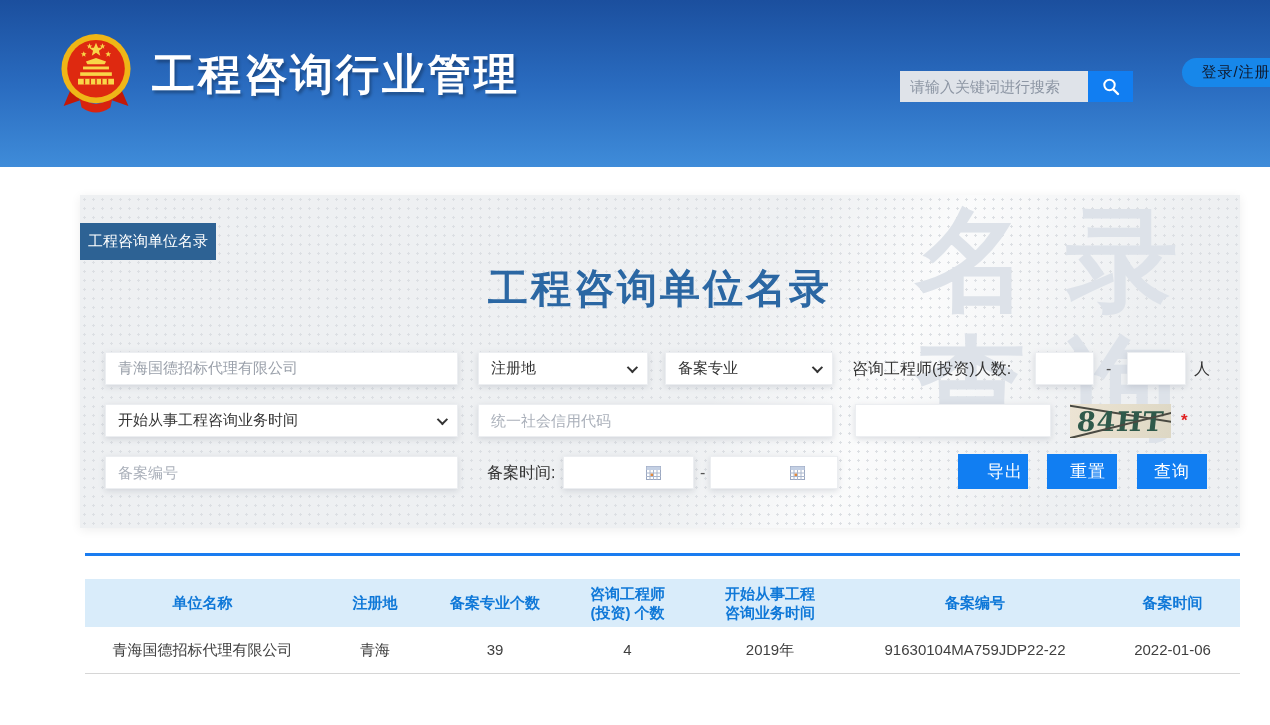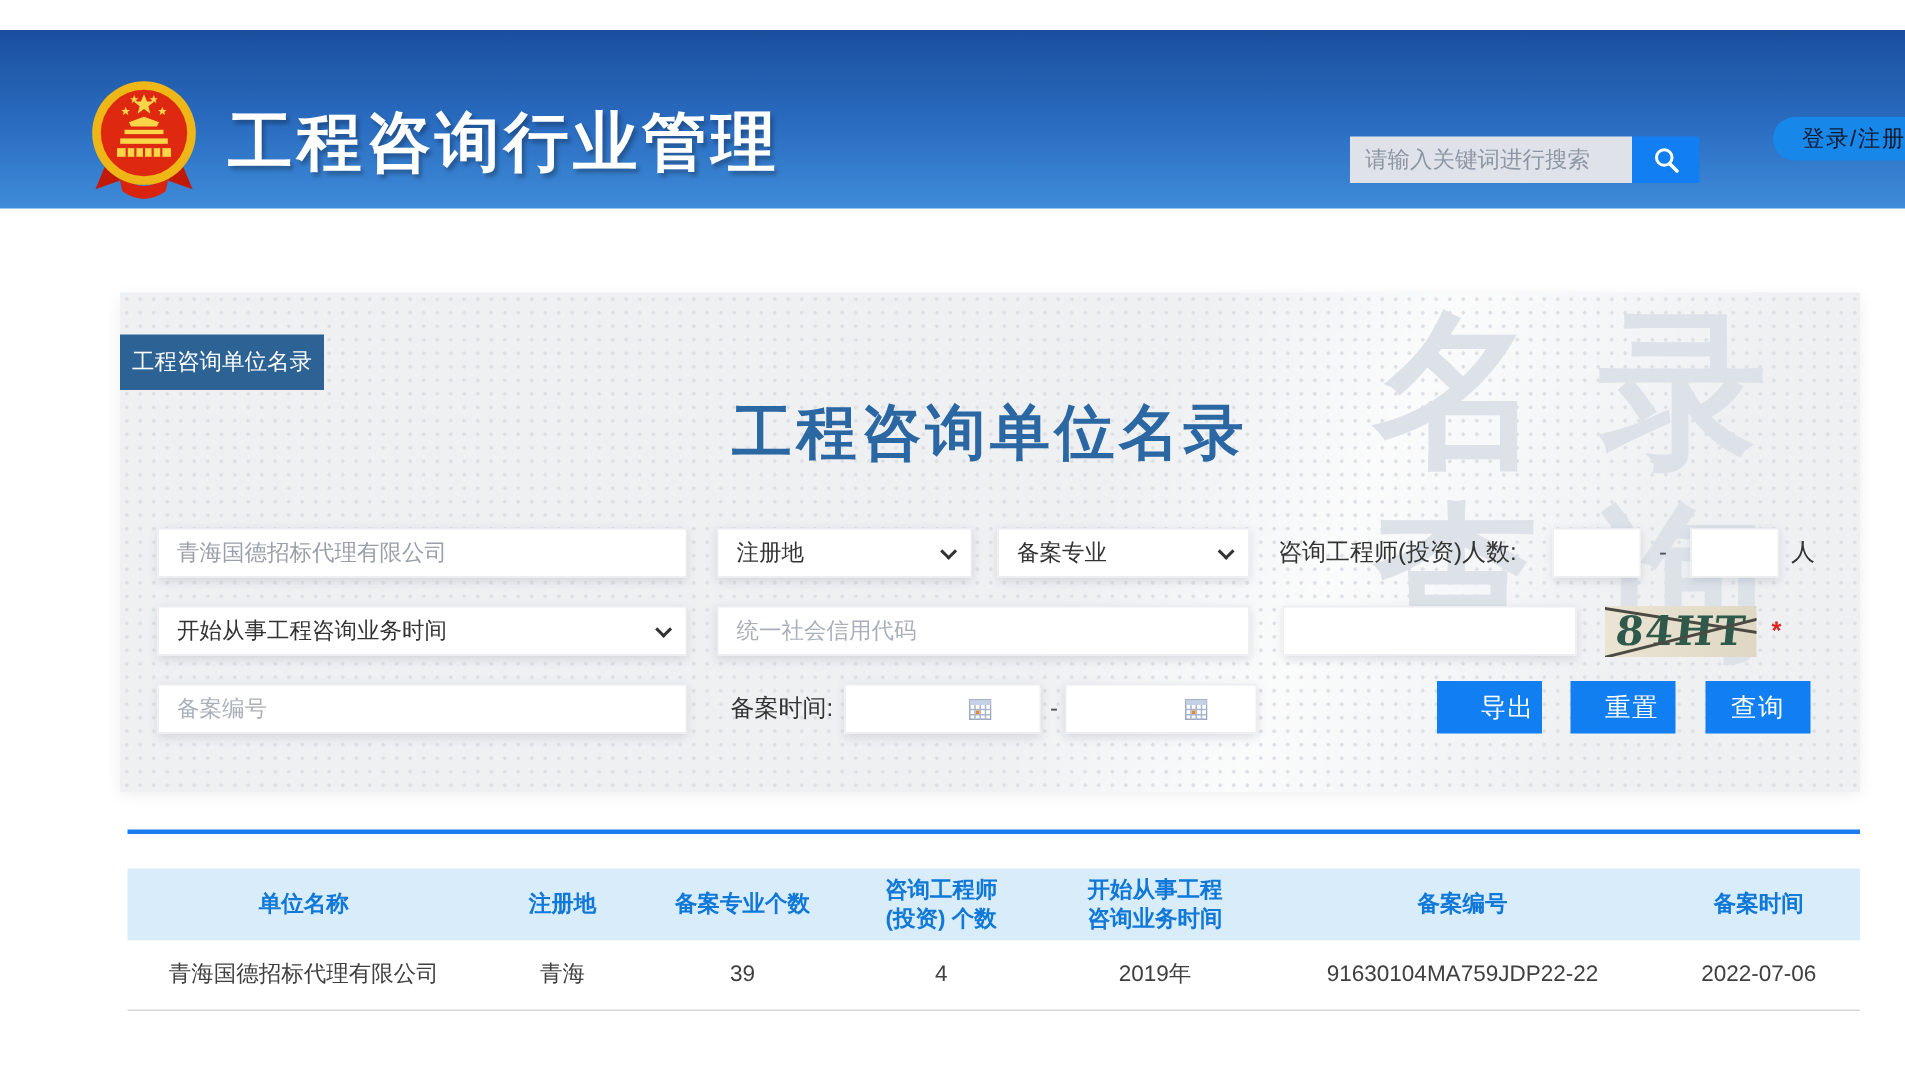--- a/index.html
+++ b/index.html
@@ -1,22 +1,22 @@
 <!DOCTYPE html>
 <html><head>
 <meta charset="utf-8">
 <style>
   * { margin:0; padding:0; box-sizing:border-box; }
   html,body { width:1270px; height:725px; background:#ffffff; overflow:hidden;
     font-family:"Liberation Sans","DejaVu Sans",sans-serif; }
   .abs { position:absolute; }
 
   
-  .site-header { position:absolute; left:0; top:0; width:1270px; height:119px;
-    background:linear-gradient(180deg,#1b4f9e 0%,#2a6cc0 52%,#3f8cd9 100%);margin-top:20px; }
+  .site-header { position:absolute; left:0; top:0; width:1270px; height:167px;
+    background:linear-gradient(180deg,#1b4f9e 0%,#2a6cc0 52%,#3f8cd9 100%); }
   .emblem { position:absolute; left:60px; top:32px; width:72px; height:82px; }
   .site-title { position:absolute; left:152px; top:46px; color:#ffffff;
     font-size:43px; font-weight:bold; letter-spacing:3px;
     text-shadow:2px 3px 3px rgba(0,0,0,.28); white-space:nowrap; }
   .search-wrap { position:absolute; left:900px; top:71px; height:31px; display:flex;justify-content:space-between; }
   .search-input { width:188px; height:31px; border:none; outline:none;
     background:#dfe3e9; padding:0 10px; font-size:15px; color:#333;
     font-family:inherit; }
   .search-input::placeholder { color:#8d96a4; }
   .search-btn { width:45px; height:31px; border:none; background:#117ef2;
@@ -212,15 +212,15 @@
     <div class="cell c6">备案编号</div>
     <div class="cell c7">备案时间</div>
   </div>
   <div class="trow">
     <div class="cell c1">青海国德招标代理有限公司</div>
     <div class="cell c2">青海</div>
     <div class="cell c3">39</div>
     <div class="cell c4">4</div>
     <div class="cell c5">2019年</div>
     <div class="cell c6">91630104MA759JDP22-22</div>
-    <div class="cell c7">2022-07-06</div>
+    <div class="cell c7">2022-01-06</div>
   </div>
 </div>
 
 </body></html>

